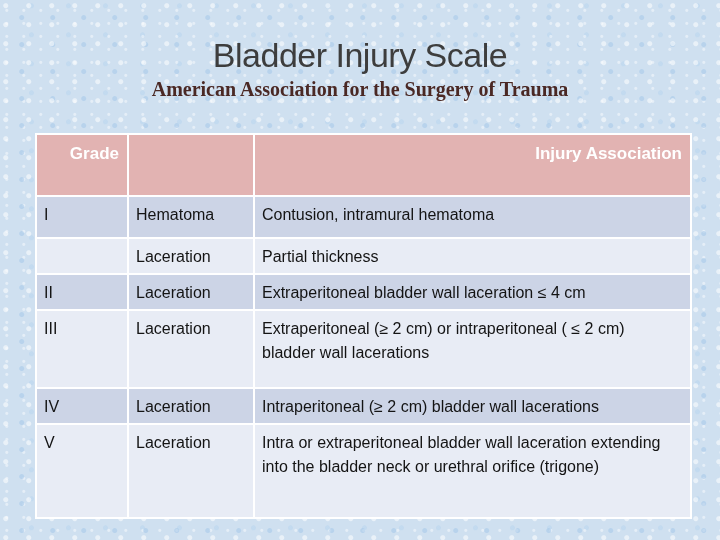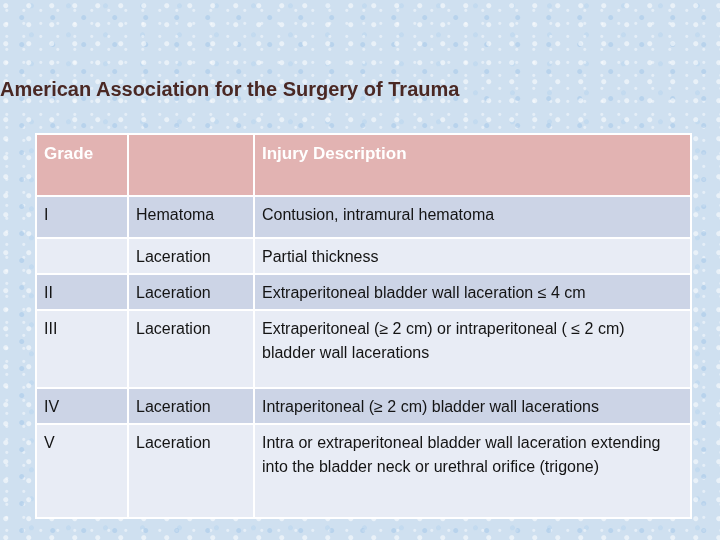--- a/index.html
+++ b/index.html
@@ -24,69 +24,70 @@
       radial-gradient(circle at 40% 80%, rgba(255,255,255,.45) 0 1px, transparent 2px),
       radial-gradient(circle at 85% 20%, rgba(183,212,238,.5) 0 2px, transparent 3px);
     background-size:23px 19px, 31px 27px, 17px 13px, 37px 29px;
   }
   .slide{position:absolute;inset:0;}
   .title{
     position:absolute;top:36px;left:0;width:720px;text-align:center;
     font-size:34px;letter-spacing:-0.5px;color:var(--title-color);
   }
   .subtitle{
-    position:absolute;top:78px;left:0;width:720px;
-    font-size:20px;font-weight:bold;color:var(--subtitle-color);
+    position:absolute;top:78px;left:0;width:720px;text-align:center;
+    font-size:20px;font-weight:bold;color:var(--subtitle-color);font-family:Liberation Serif, serif;
   }
   table.injury{
     position:absolute;left:35px;top:133px;width:655px;
     border-collapse:collapse;table-layout:fixed;
     font-size:16px;color:var(--text-color);line-height:1.5;
   }
   table.injury th, table.injury td{
     border:2px solid var(--border);
     vertical-align:top;
     padding:6px 8px 4px 7px;
     overflow:hidden;
   }
   table.injury thead tr{height:62px;}
   table.injury thead th{
     background:var(--header-bg);
     color:var(--header-text);
-    font-size:17px;font-weight:bold;text-align:left;
+    font-size:17px;font-weight:bold;text-align:right;
   }
   tbody tr.row-dark  td{background:var(--row-dark);}
   tbody tr.row-light td{background:var(--row-light);}
   tbody tr:nth-child(1){height:42px;}
   tbody tr:nth-child(2){height:36px;}
   tbody tr:nth-child(3){height:32px;}
   tbody tr:nth-child(4){height:78px;}
   tbody tr:nth-child(5){height:36px;}
   tbody tr:nth-child(6){height:94px;}
   .col-grade{width:92px;}
   .col-type{width:126px;}
   .col-desc{width:437px;}
 </style>
 </head>
 <body>
 
 <div class="slide">
+  <div class="title">Bladder Injury Scale</div>
   <div class="subtitle">American Association for the Surgery of Trauma</div>
 
   <table class="injury">
     <colgroup>
       <col class="col-grade">
         <col class="col-type">
         <col class="col-desc">
     </colgroup>
     <thead>
       <tr>
         <th>Grade</th>
         <th></th>
-        <th>Injury Description</th>
+        <th>Injury Association</th>
       </tr>
     </thead>
     <tbody>
         <tr class="row-dark">
           <td>I</td>
           <td>Hematoma</td>
           <td>Contusion, intramural hematoma</td>
         </tr>
         <tr class="row-light">
           <td></td>

